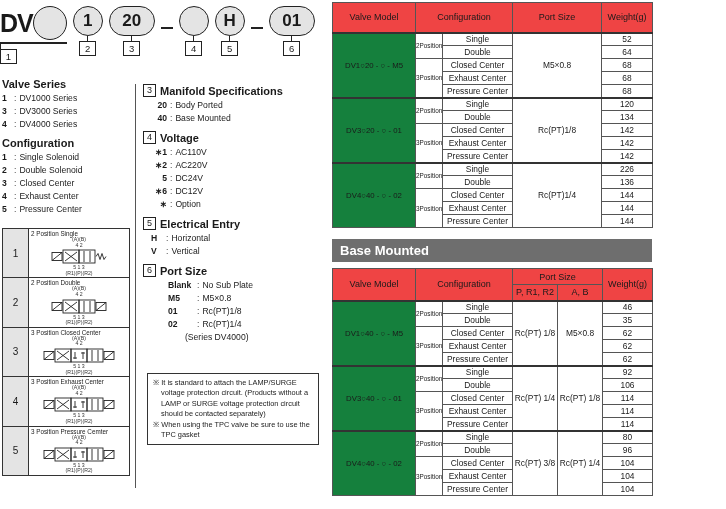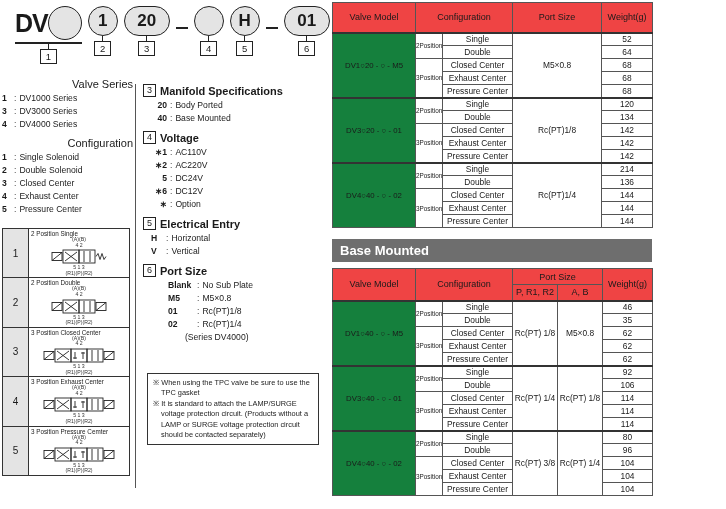--- a/index.html
+++ b/index.html
@@ -2,36 +2,36 @@
 <html><head>
 <meta charset="utf-8">
 <style>
   *{margin:0;padding:0;box-sizing:border-box;}
   html,body{background:#fff;}
   body{width:726px;height:509px;position:relative;font-family:"Liberation Sans",sans-serif;color:#1a1a1a;overflow:hidden;}
   .page{position:absolute;inset:0;background:#fff;}
 
   
   .code-area{position:absolute;left:0;top:6;top:6px;display:flex;gap:6px;align-items:flex-start;}
-  .mc-group1{display:flex;flex-direction:column;align-items:center;padding-left:15px;}
+  .mc-group1{display:flex;flex-direction:column;}
   .mc-row{display:flex;align-items:center;}
   .mc-prefix{font-size:25px;font-weight:bold;letter-spacing:-1px;}
   .mc-shape{display:flex;align-items:center;justify-content:center;background:#e4e4e4;border:1.6px solid #222;font-weight:bold;font-size:17px;}
   .circle{width:30px;height:30px;border-radius:50%;}
   .circle.big{width:34px;height:34px;}
   .oval{width:46px;height:30px;border-radius:15px;}
   .mc-underline{height:2px;background:#222;align-self:stretch;margin-top:2px;}
   .mc-col{display:flex;flex-direction:column;align-items:center;}
   .mc-conn{width:1px;height:5px;background:#222;}
   .mc-box{width:17px;height:15px;border:1px solid #222;font-size:9.5px;line-height:13px;text-align:center;background:#fff;}
   .mc-dash{width:12px;height:2px;background:#222;margin-top:21px;}
 
   
   .left-text{position:absolute;left:2px;top:78px;width:131px;}
-  .plain-head{font-weight:normal;font-size:11px;margin-bottom:2px;text-align:right;}
+  .plain-head{font-weight:bold;font-size:11px;margin-bottom:2px;}
   .kv-row{display:flex;font-size:8.6px;line-height:13px;}
   .kv-key{font-weight:bold;}
   .kv-colon{margin:0 3px;color:#444;}
   .kv-note{font-size:8.6px;line-height:13px;padding-left:34px;}
   .w10 .kv-key{width:9px;text-align:left;}
   .w16 .kv-key{width:16px;text-align:right;}
   .w12 .kv-key{width:12px;text-align:left;}
   .w26 .kv-key{width:26px;text-align:left;margin-left:17px;}
   .mb{margin-bottom:6px;}
 
@@ -413,22 +413,22 @@
             <span class="kv-key">02</span>
             <span class="kv-colon">:</span>
             <span class="kv-val">Rc(PT)1/4</span>
           </div>
           <div class="kv-note">(Series DV4000)</div>
         </div>
     </div>
   </div>
 
   <div class="note-box">
+    <div class="note-p">※ It is standard to attach the LAMP/SURGE voltage protection circuit. (Products without a LAMP or SURGE voltage protection circuit should be contacted separately)</div>
     <div class="note-p">※ When using the TPC valve be sure to use the TPC gasket</div>
-    <div class="note-p">※ It is standard to attach the LAMP/SURGE voltage protection circuit. (Products without a LAMP or SURGE voltage protection circuit should be contacted separately)</div>
   </div>
 
   <table class="spec-table t1">
     <colgroup>
         <col style="width:83px">
         <col style="width:27px">
         <col style="width:70px">
         <col style="width:89px">
         <col style="width:51px">
       </colgroup>
@@ -487,21 +487,21 @@
         </tr>
         <tr>
           <td class="type">Pressure Center</td>
           <td class="weight">142</td>
         </tr>
         <tr class="group-start">
           <td class="model" rowspan="5">DV4○40 - ○ - 02</td>
           <td class="pos" rowspan="2">2Position</td>
           <td class="type">Single</td>
           <td class="port" rowspan="5">Rc(PT)1/4</td>
-          <td class="weight">214</td>
+          <td class="weight">226</td>
         </tr>
         <tr>
           <td class="type">Double</td>
           <td class="weight">136</td>
         </tr>
         <tr>
           <td class="pos" rowspan="3">3Position</td>
           <td class="type">Closed Center</td>
           <td class="weight">144</td>
         </tr>

